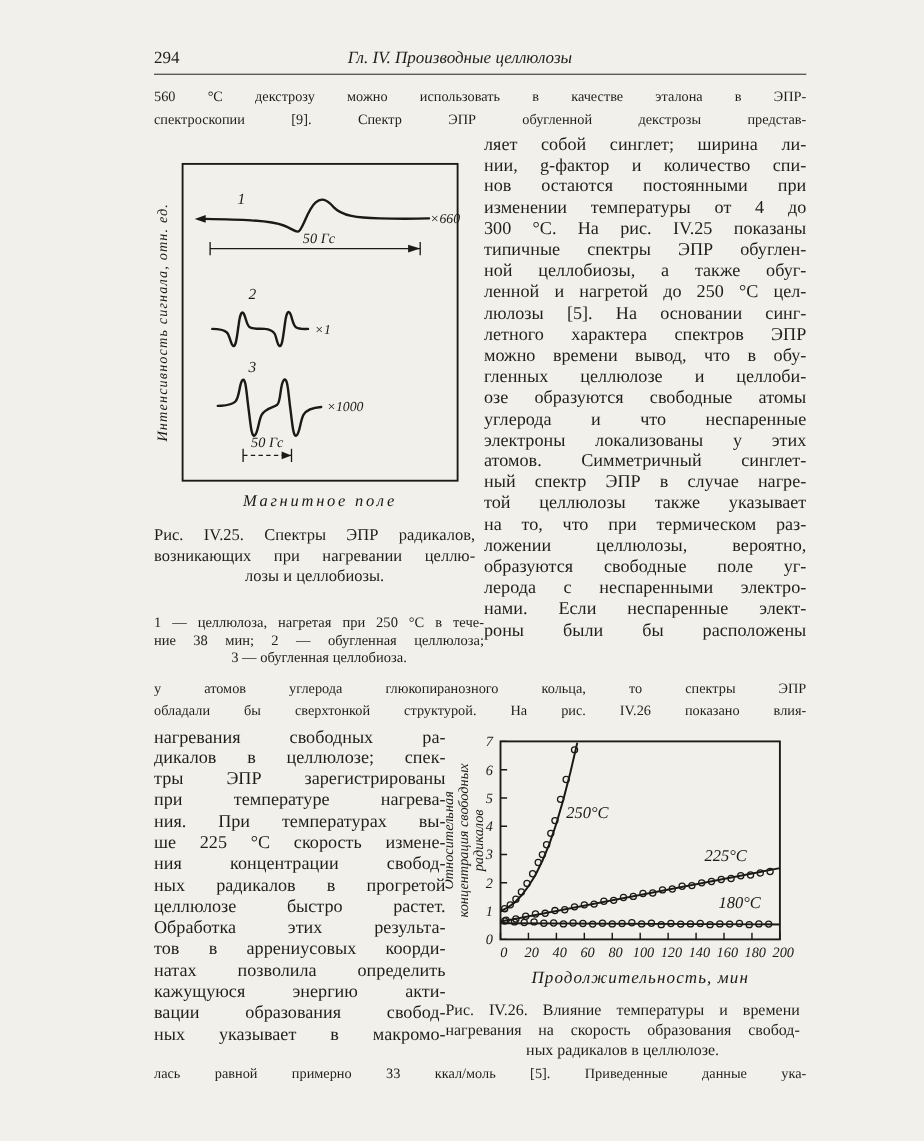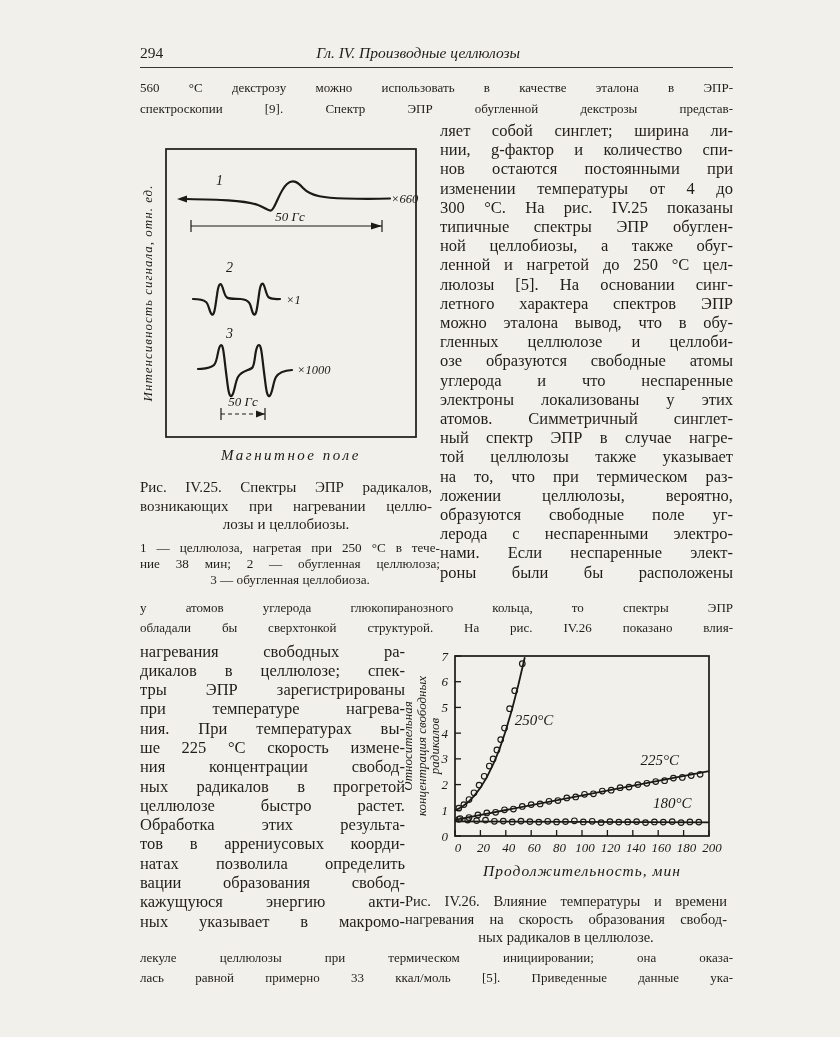--- a/index.html
+++ b/index.html
@@ -34,21 +34,21 @@
   .ff{fill:#1c1a16;stroke:none;}
   svg text{fill:#1c1a16;}
   .f-num{font:italic 14px "Liberation Serif",serif;}
   .f-scale{font:italic 12.5px "Liberation Serif",serif;}
   .f-span{font:italic 13px "Liberation Serif",serif;}
   .f-ylab{font:italic 13px "Liberation Serif",serif;letter-spacing:1px;}
   .f-xlab{font:italic 15px "Liberation Serif",serif;letter-spacing:2.5px;}
   .cap25{margin-top:9px;width:292px;font-size:15px;line-height:18.5px;}
   .cap25 .capline{text-align:justify;text-align-last:justify;}
   .cap25 .capline:last-child{text-align-last:center;}
-  .leg25{margin-top:6px;width:300px;font-size:13.2px;line-height:16px;}
+  .leg25{margin-top:24px;width:300px;font-size:13.2px;line-height:16px;}
   .leg25 .legline{text-align:justify;text-align-last:justify;}
   .leg25 .legline:last-child{text-align-last:center;}
   
   .fig26svg{display:block;margin-top:5px;}
   .tick{font:italic 13px "Liberation Serif",serif;}
   .slabel{font:italic 15px "Liberation Serif",serif;}
   .ylab{font:italic 13px "Liberation Serif",serif;}
   .xlab{font:italic 15.5px "Liberation Serif",serif;letter-spacing:1px;}
   .cap26{margin-top:7px;width:322px;font-size:14.5px;line-height:18px;}
   .cap26 .capline{text-align:justify;text-align-last:justify;}
@@ -128,21 +128,21 @@
     <div class="tline j">ляет собой синглет; ширина ли-</div>
         <div class="tline j">нии, g-фактор и количество спи-</div>
         <div class="tline j">нов остаются постоянными при</div>
         <div class="tline j">изменении температуры от 4 до</div>
         <div class="tline j">300 °С. На рис. IV.25 показаны</div>
         <div class="tline j">типичные спектры ЭПР обуглен-</div>
         <div class="tline j">ной целлобиозы, а также обуг-</div>
         <div class="tline j">ленной и нагретой до 250 °С цел-</div>
         <div class="tline j">люлозы [5]. На основании синг-</div>
         <div class="tline j">летного характера спектров ЭПР</div>
-        <div class="tline j">можно эталона вывод, что в обу-</div>
+        <div class="tline j">можно времени вывод, что в обу-</div>
         <div class="tline j">гленных целлюлозе и целлоби-</div>
         <div class="tline j">озе образуются свободные атомы</div>
         <div class="tline j">углерода и что неспаренные</div>
         <div class="tline j">электроны локализованы у этих</div>
         <div class="tline j">атомов. Симметричный синглет-</div>
         <div class="tline j">ный спектр ЭПР в случае нагре-</div>
         <div class="tline j">той целлюлозы также указывает</div>
         <div class="tline j">на то, что при термическом раз-</div>
         <div class="tline j">ложении целлюлозы, вероятно,</div>
         <div class="tline j">образуются свободные поле уг-</div>
@@ -166,22 +166,22 @@
         <div class="tline j">тры ЭПР зарегистрированы</div>
         <div class="tline j">при температуре нагрева-</div>
         <div class="tline j">ния. При температурах вы-</div>
         <div class="tline j">ше 225 °С скорость измене-</div>
         <div class="tline j">ния концентрации свобод-</div>
         <div class="tline j">ных радикалов в прогретой</div>
         <div class="tline j">целлюлозе быстро растет.</div>
         <div class="tline j">Обработка этих результа-</div>
         <div class="tline j">тов в аррениусовых коорди-</div>
         <div class="tline j">натах позволила определить</div>
+        <div class="tline j">кажущуюся энергию акти-</div>
         <div class="tline j">вации образования свобод-</div>
-        <div class="tline j">кажущуюся энергию акти-</div>
         <div class="tline j">ных указывает в макромо-</div>
       </div>
 
     <div class="figcol fig26col">
       <svg class="fig26svg" width="326" height="240" viewBox="0 0 326 240">
           <rect x="50" y="11" width="254" height="180" fill="none" stroke="#1c1a16" stroke-width="1.7"></rect>
           <line x1="50" y1="191" x2="56" y2="191" stroke="#1c1a16" stroke-width="1.3"></line>
           <text x="43" y="195.5" text-anchor="end" class="tick">0</text>
           <line x1="50" y1="165.28571428571428" x2="56" y2="165.28571428571428" stroke="#1c1a16" stroke-width="1.3"></line>
           <text x="43" y="169.78571428571428" text-anchor="end" class="tick">1</text>
@@ -304,17 +304,16 @@
 
       <div class="capline">Рис. IV.26. Влияние температуры и времени</div>
           <div class="capline">нагревания на скорость образования свобод-</div>
           <div class="capline">ных радикалов в целлюлозе.</div>
         </div>
     </div>
   </div>
 
   <div class="para bottom">
 
-  <div class="tline j">лекуле целлюлозы при термическом инициировании; она оказа-</div>
       <div class="tline j">лась равной примерно 33 ккал/моль [5]. Приведенные данные ука-</div>
     </div>
 
 </div>
 
 </body></html>

